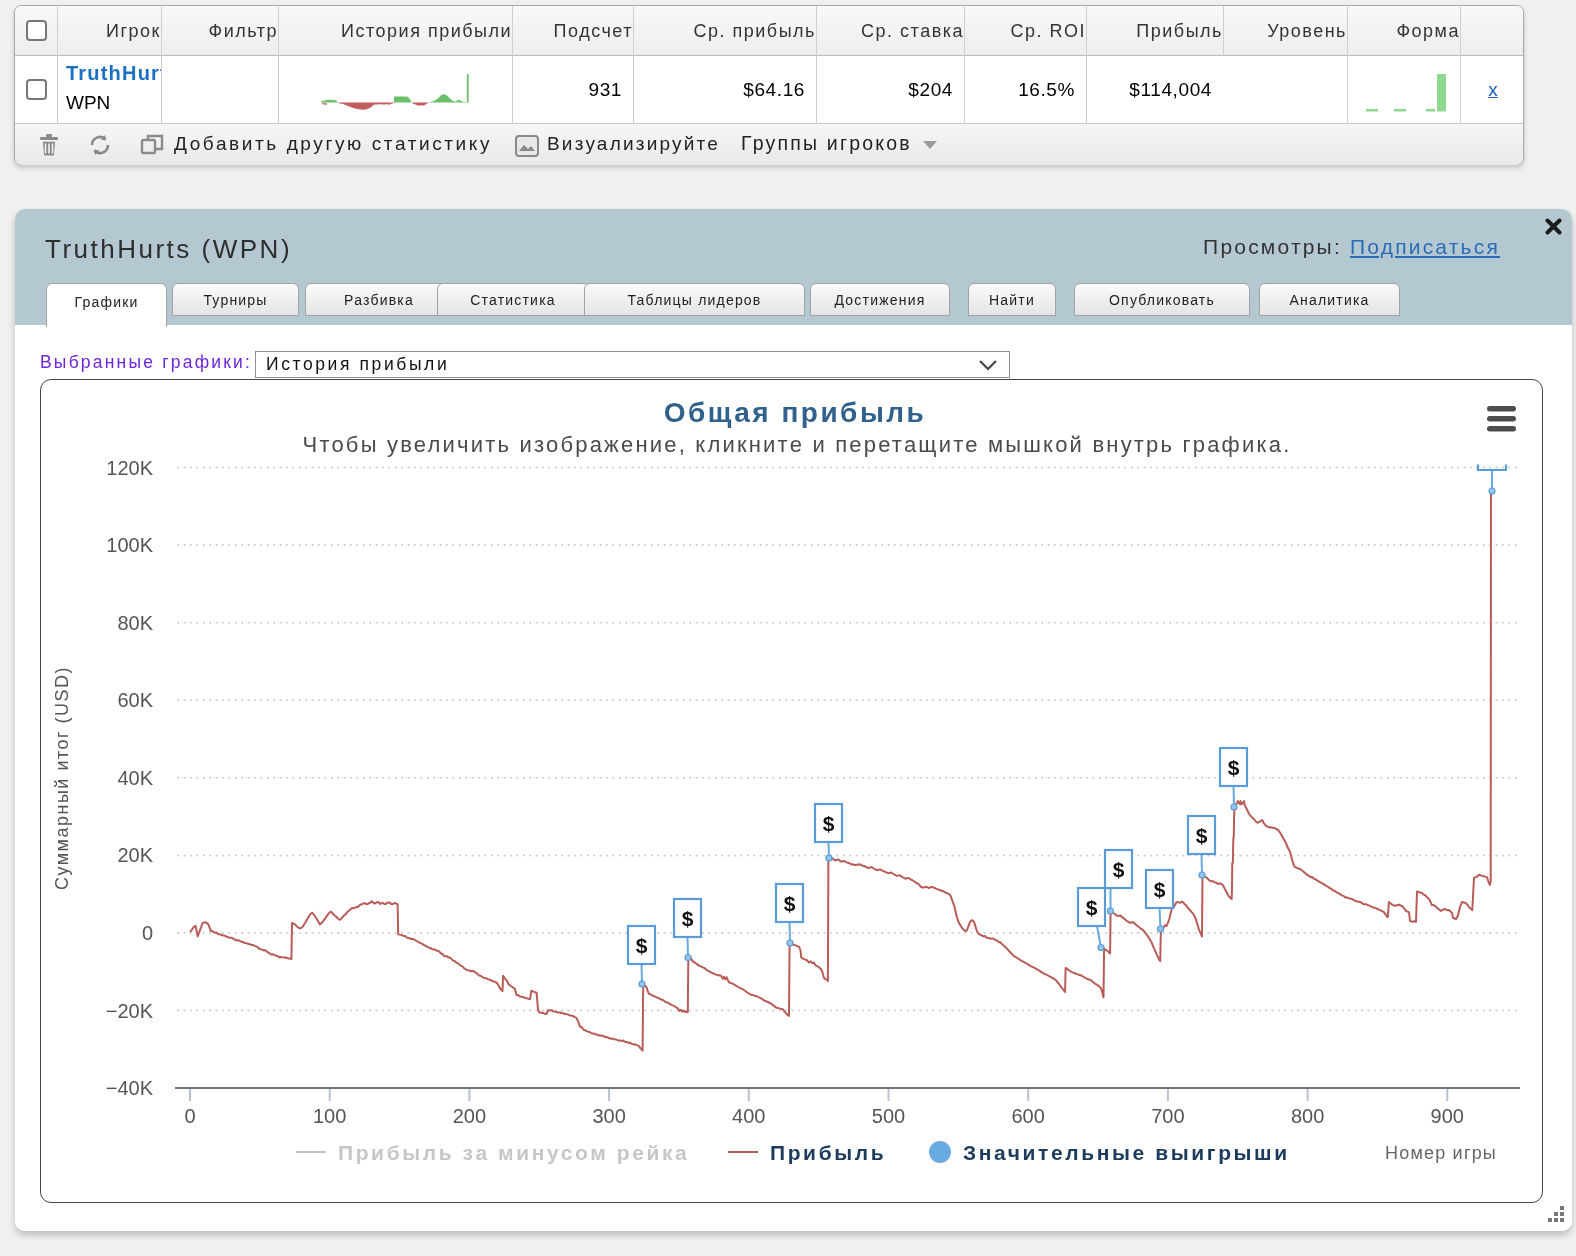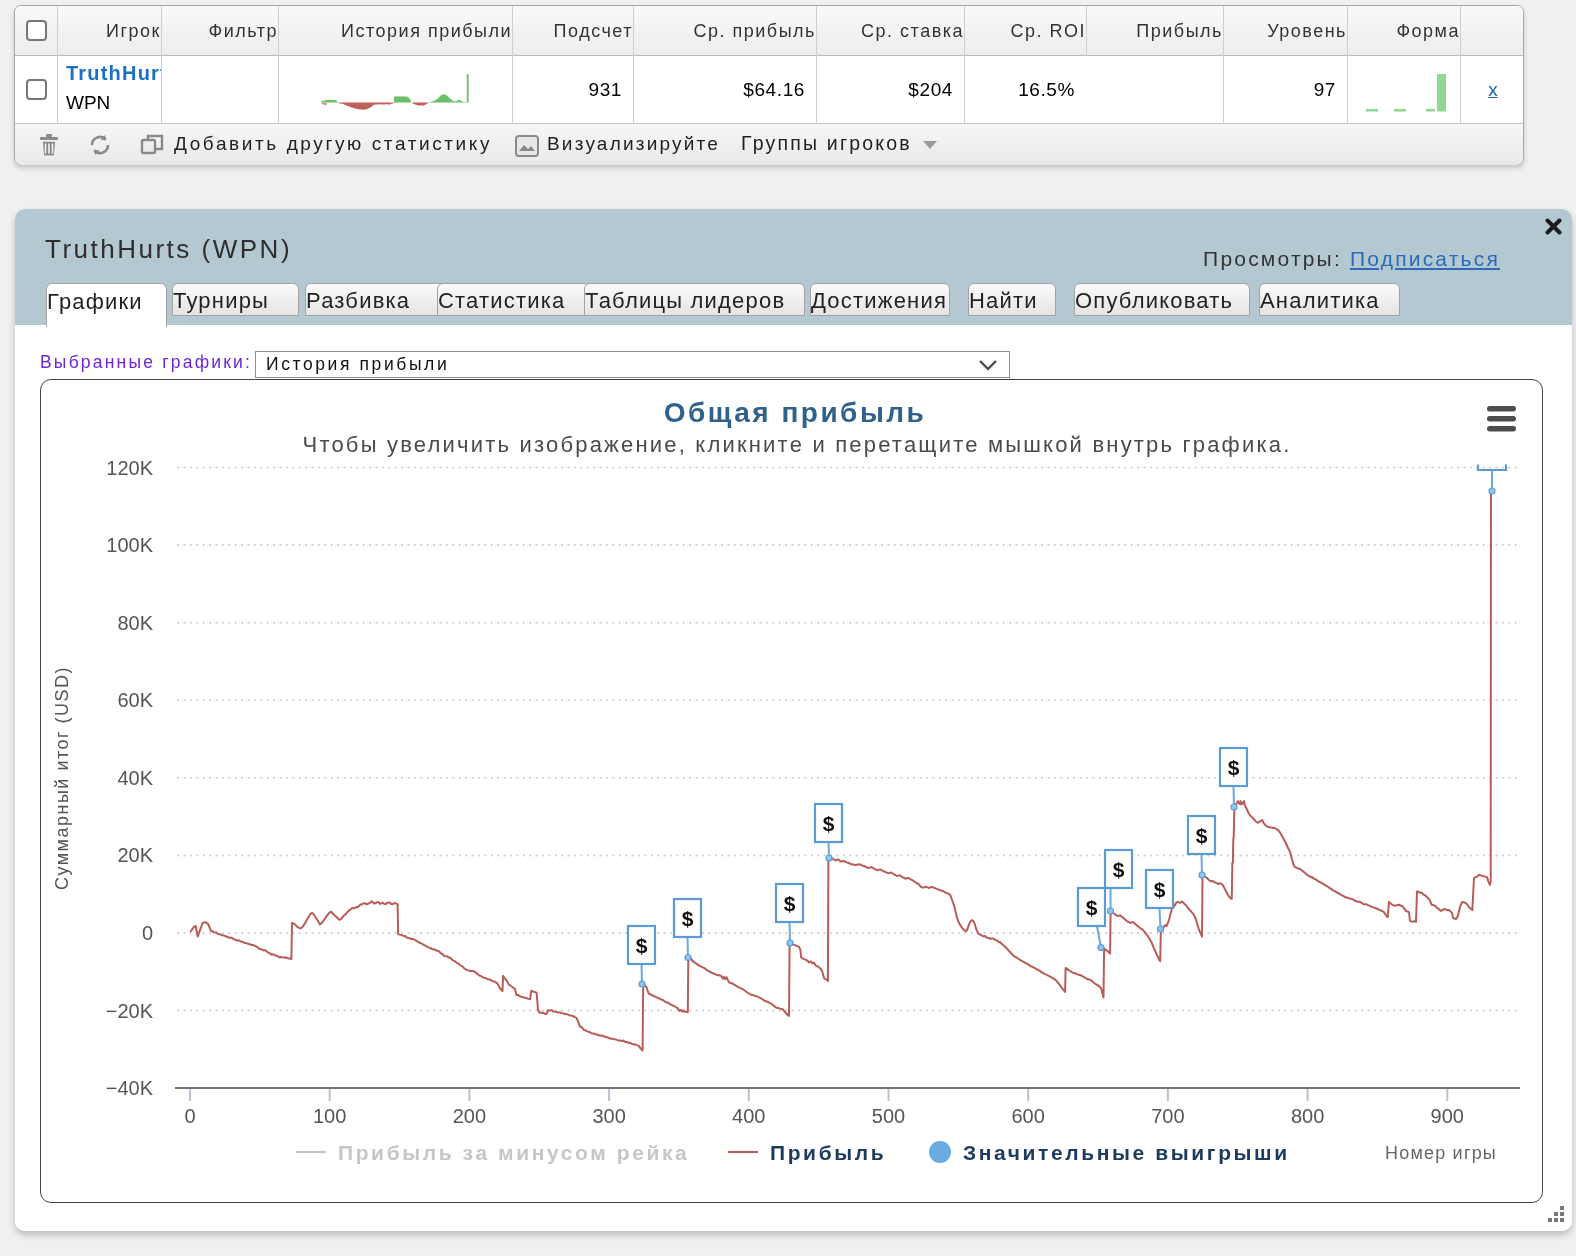--- a/index.html
+++ b/index.html
@@ -10,23 +10,23 @@
 .hcell{position:absolute;top:0;height:50px;line-height:50px;text-align:right;font-size:18px;color:#333;letter-spacing:1.5px;border-left:1px solid #cfcfcf}
 #trow{position:absolute;left:0;top:50px;width:100%;height:67px;background:#fff}
 .dcell{position:absolute;top:0;height:67px;border-left:1px solid #cfcfcf}
 .num{font-size:19px;color:#000;text-align:right;padding-right:11px;line-height:67px;letter-spacing:0.6px}
 #toolbar{position:absolute;left:0;top:117px;width:100%;height:42px;background:linear-gradient(#f6f6f6,#e9e9e9);border-top:1px solid #c5c5c5;border-radius:0 0 7px 7px}
 .cb{position:absolute;width:21px;height:21px;background:#fff;border:2px solid #777;border-radius:4px}
 
 #panel{position:absolute;left:15px;top:209px;width:1557px;height:1022px;border-radius:10px;box-shadow:0 4px 7px rgba(0,0,0,.22);background:#fff}
 #phead{position:absolute;left:0;top:0;width:100%;height:116px;background:#b4c8d1;border-radius:10px 10px 0 0}
 #ptitle{position:absolute;left:30px;top:25px;font-size:26px;font-weight:normal;color:#2e2e2e;letter-spacing:2.5px}
-#views{position:absolute;right:72px;top:38px;font-size:21px;color:#333;letter-spacing:2.2px}
+#views{position:absolute;right:72px;top:26px;font-size:21px;color:#333;letter-spacing:2.2px}
 #views a{color:#2b6cb8;text-decoration:underline}
-.tab{position:absolute;top:74px;height:33px;line-height:33px;text-align:left;font-size:22px;color:#222;letter-spacing:1.2px;background:linear-gradient(#fbfbfb,#e4e4e4);border:1px solid #a3a3a3;border-radius:6px 6px 0 0}
+.tab{position:absolute;top:74px;height:33px;line-height:33px;text-align:center;font-size:14px;color:#222;letter-spacing:1.2px;background:linear-gradient(#fbfbfb,#e4e4e4);border:1px solid #a3a3a3;border-radius:6px 6px 0 0}
 .tab.act{height:44px;background:#fff;border-bottom:none;z-index:3;line-height:36px}
 #pbody{position:absolute;left:0;top:116px;width:100%;height:906px;background:#fff;border-radius:0 0 10px 10px}
 #selrow{position:absolute;left:25px;top:27px;font-size:17.5px;color:#6d28d9;letter-spacing:2.2px}
 #selbox{position:absolute;left:240px;top:26px;width:755px;height:27px;background:#fff;border:1px solid #8f8f8f;font-size:17.5px;color:#111;line-height:25px;padding-left:10px;letter-spacing:2.6px}
 #chartbox{position:absolute;left:25px;top:54px;width:1503px;height:824px;background:#fff;border:1.6px solid #454545;border-radius:11px}
 </style></head>
 <body>
 <div id="tcard">
   <div id="thead">
     <div class="hcell" style="left:42px;width:104px">Игрок</div>
@@ -47,21 +47,21 @@
     <div class="dcell" style="left:42px;width:104px;overflow:hidden">
         <div style="font-size:20px;font-weight:bold;color:#1b6fc4;padding:6px 0 0 8px;white-space:nowrap;letter-spacing:1.2px">TruthHurts</div>
         <div style="font-size:19px;color:#000;padding:7px 0 0 8px">WPN</div>
       </div>
     <div class="dcell" style="left:146px;width:117px"></div>
     <div class="dcell" style="left:263px;width:234px"></div>
     <div class="dcell num" style="left:497px;width:121px">931</div>
     <div class="dcell num" style="left:618px;width:183px">$64.16</div>
     <div class="dcell num" style="left:801px;width:148px">$204</div>
     <div class="dcell num" style="left:949px;width:122px">16.5%</div>
-    <div class="dcell num" style="left:1208px;width:124px">97</div>
+    <div class="dcell num" style="left:1071px;width:137px">$114,004</div>
     <div class="dcell" style="left:1332px;width:113px">
       <svg width="113" height="67">
           <rect x="18" y="53" width="12" height="2.5" fill="#90d890"></rect>
           <rect x="46" y="53" width="12" height="2.5" fill="#90d890"></rect>
           <rect x="78" y="53" width="9" height="2.5" fill="#90d890"></rect>
           <rect x="89" y="18" width="9" height="37.5" fill="#90d890"></rect>
         </svg>
     </div>
     <div class="dcell" style="left:1445px;width:65px;text-align:center;line-height:67px"><a style="color:#1a5eb8;font-size:19px;text-decoration:underline">x</a></div>
   </div>

